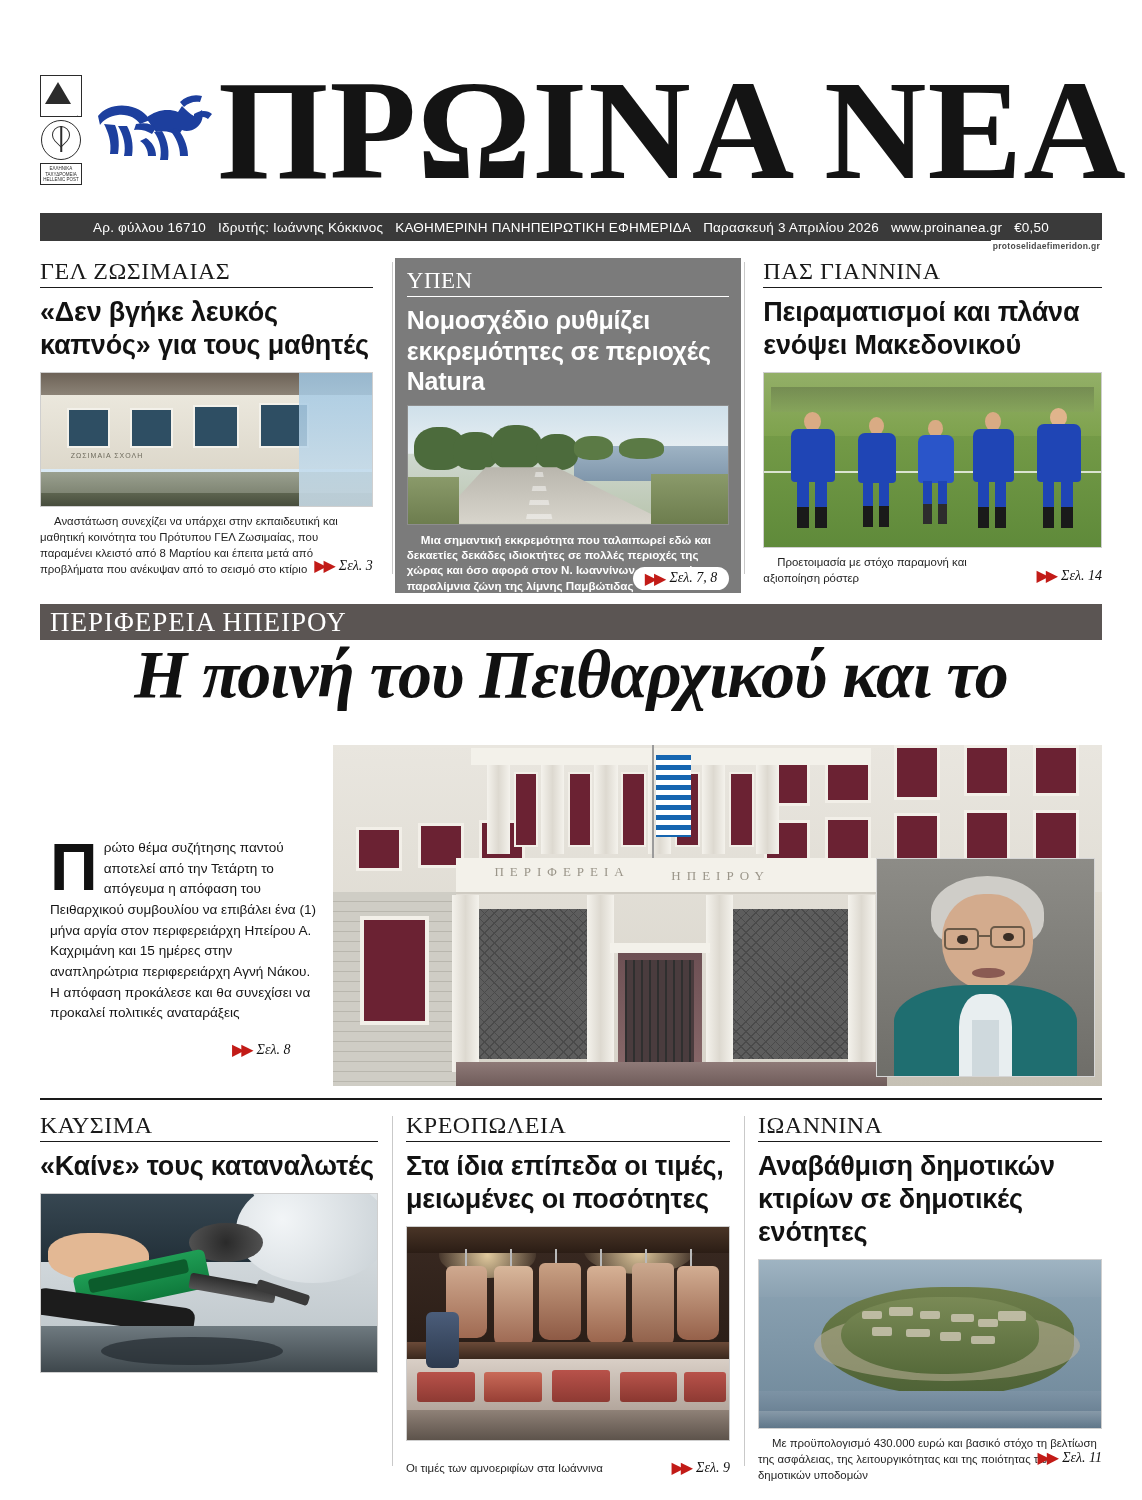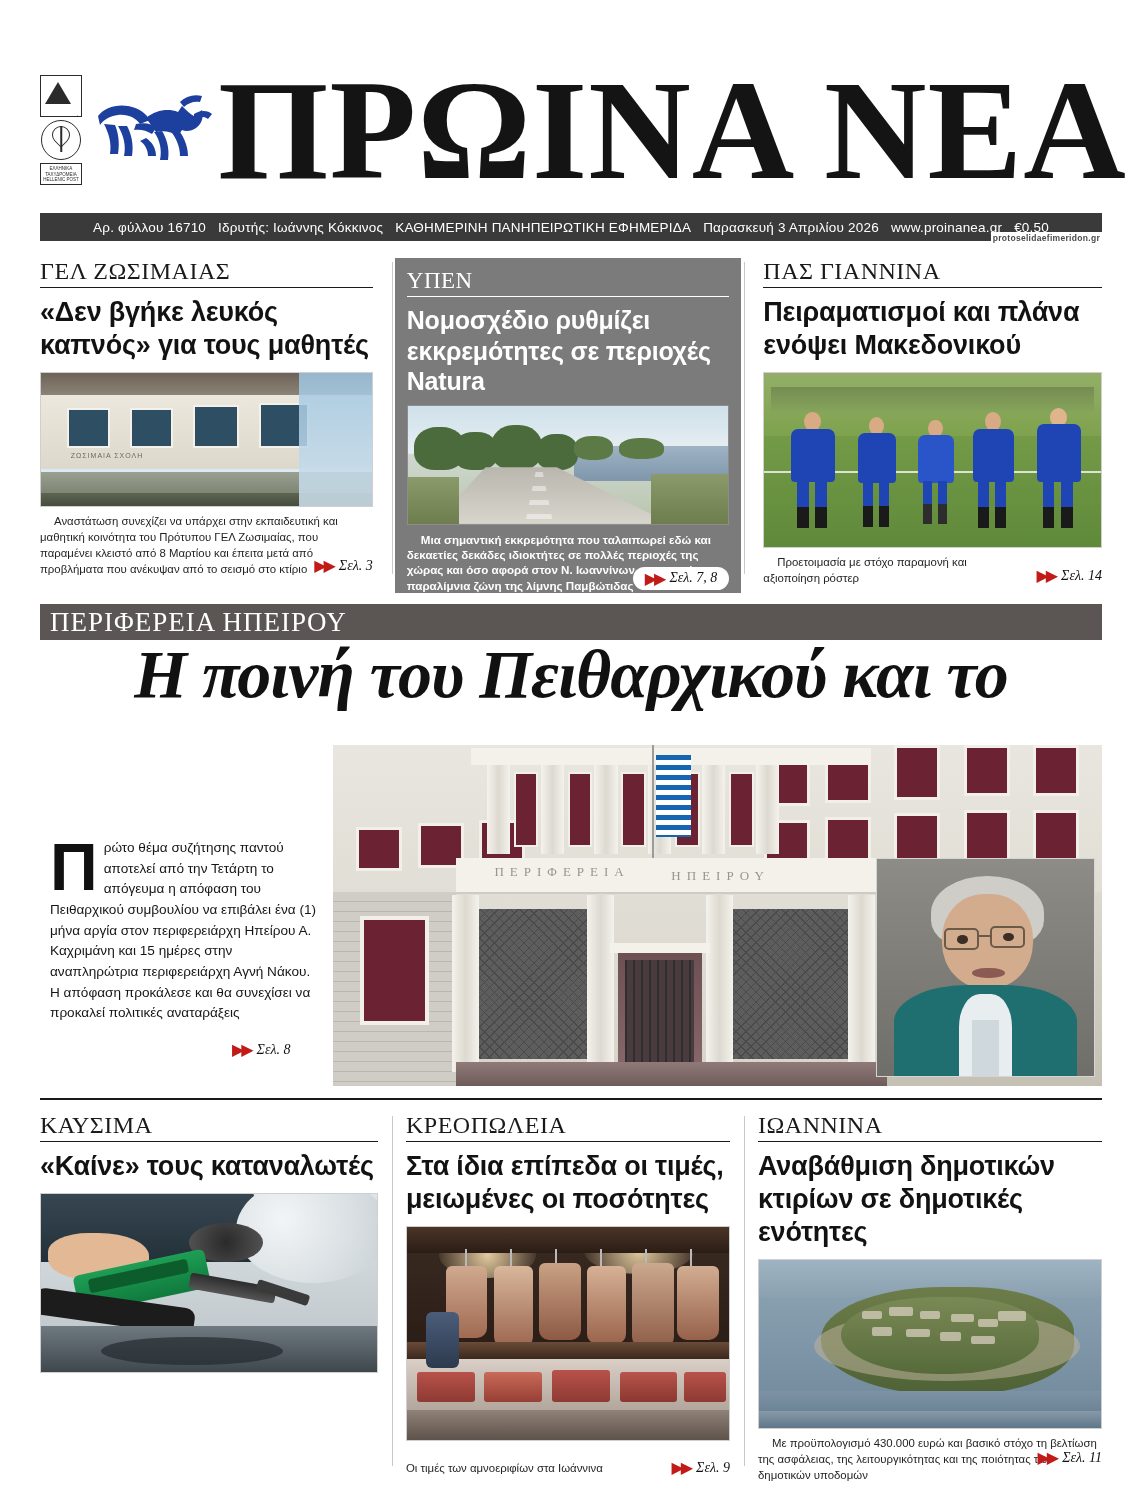--- a/index.html
+++ b/index.html
@@ -129,21 +129,21 @@
     font-size: 13.5px;
     letter-spacing: .2px;
     white-space: nowrap;
     gap: 12px;
   }
   .infobar span { display: inline-block; }
 
   .watermark {
     position: absolute;
     right: 40px;
-    top: 232px;
+    top: 240px;
     font-size: 8.5px;
     font-weight: bold;
     letter-spacing: .3px;
     color: #4a4a4a;
     background: #ffffff;
     padding: 1px 2px;
   }
 
   
   .top-strip {

